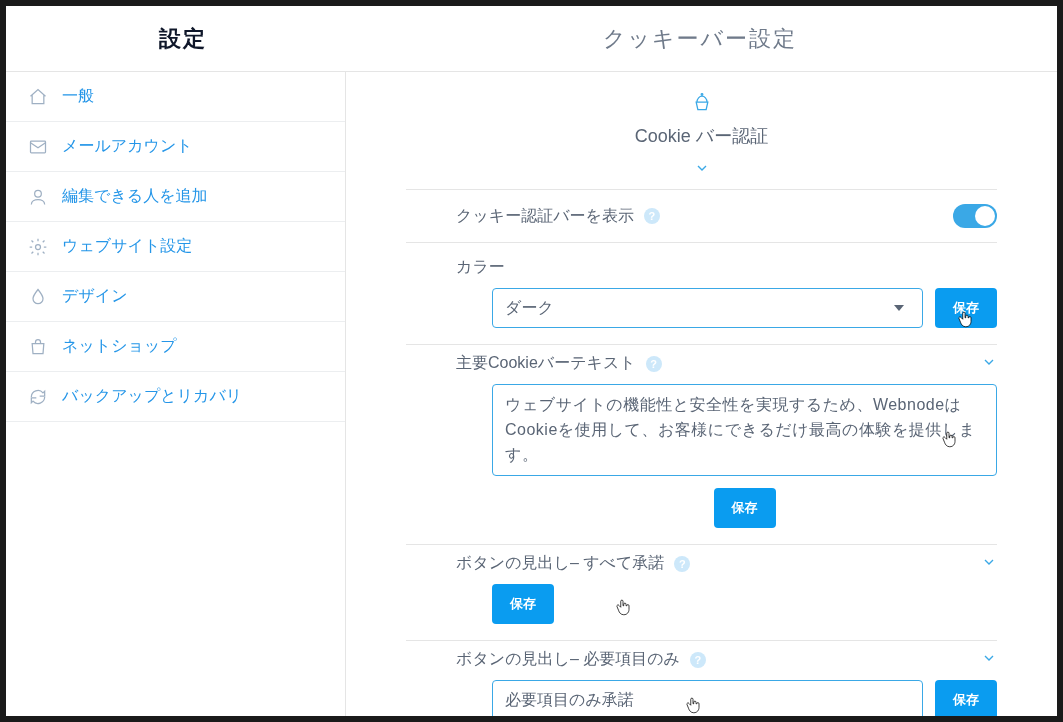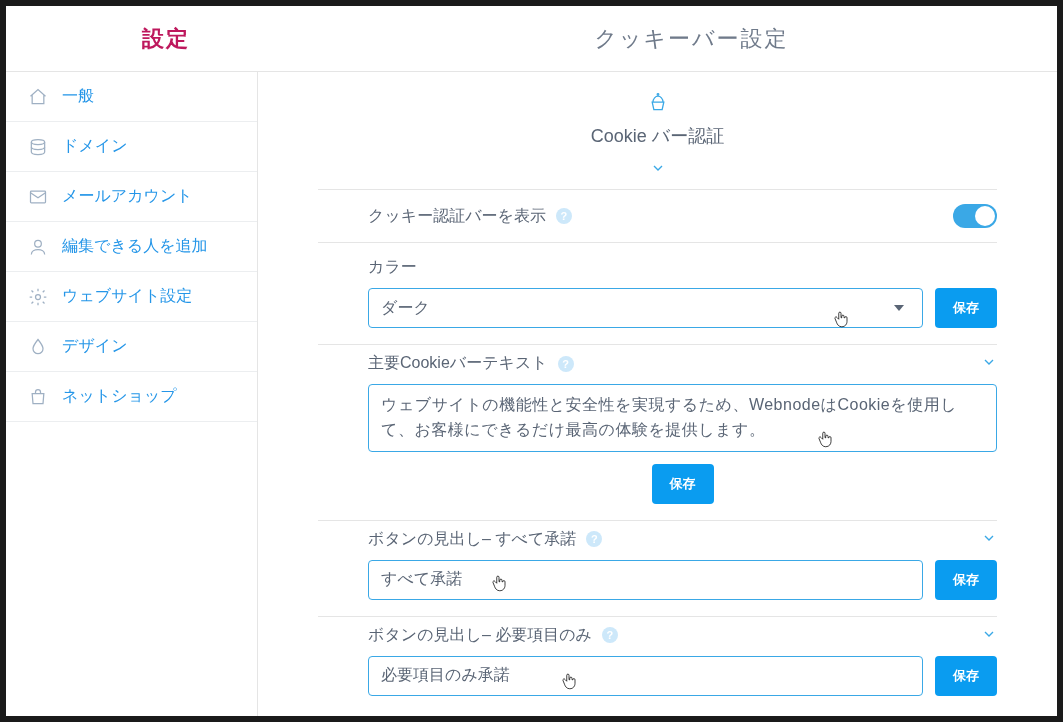--- a/index.html
+++ b/index.html
@@ -26,40 +26,41 @@
     height: 66px;
     border-bottom: 1px solid #e5e5e5;
   }
   .header-left {
     width: 320px;
     display: flex;
     align-items: center;
     justify-content: center;
     font-size: 22px;
     font-weight: 600;
-    color: #be185d;
+    color: #0f172a;
     letter-spacing: 2px;
+    margin-left: 17px;
   }
   .header-right {
     flex: 1;
     display: flex;
     align-items: center;
     justify-content: center;
     font-size: 22px;
     font-weight: 400;
     color: #6f7a8a;
     letter-spacing: 2px;
   }
   .body-row {
     flex: 1;
     display: flex;
     overflow: hidden;
   }
   .sidebar {
-    width: 252px;
+    width: 340px;
     border-right: 1px solid #e5e5e5;
     overflow-y: auto;
     font-family: Liberation Serif, serif;
   }
   .sidebar-item {
     display: flex;
     align-items: center;
     gap: 14px;
     padding: 0 22px;
     height: 50px;
@@ -162,20 +163,21 @@
     display: flex;
     align-items: center;
     gap: 10px;
     margin-bottom: 10px;
   }
   .field-block .field-label-row .flex-spacer { flex: 1; }
   .input-row {
     display: flex;
     align-items: stretch;
     gap: 12px;
+    margin-left: 36px;
   }
   .select-box, .text-input, .textarea-box {
     flex: 1;
     border: 1px solid #3aa8e6;
     border-radius: 4px;
     padding: 8px 12px;
     font-size: 16px;
     color: #5a6575;
     background: #fff;
     display: flex;
@@ -260,30 +262,20 @@
 
       <div class="sidebar-item">
         <span class="icon">
           <svg viewBox="0 0 24 24" stroke-width="1.5">
               <path d="M3 11l9-8 9 8M5 10v10h14V10"></path>
             </svg>
         </span>
         <span>一般</span>
       </div>
 
-      <div class="sidebar-item">
-        <span class="icon">
-          <svg viewBox="0 0 24 24" stroke-width="1.5">
-              <ellipse cx="12" cy="6" rx="8" ry="3"></ellipse>
-              <path d="M4 6v12c0 1.7 3.6 3 8 3s8-1.3 8-3V6"></path>
-              <path d="M4 12c0 1.7 3.6 3 8 3s8-1.3 8-3"></path>
-            </svg>
-        </span>
-        <span>ドメイン</span>
-      </div>
 
       <div class="sidebar-item">
         <span class="icon">
           <svg viewBox="0 0 24 24" stroke-width="1.5">
               <rect x="3" y="5" width="18" height="14" rx="1"></rect>
               <path d="M3 7l9 6 9-6"></path>
             </svg>
         </span>
         <span>メールアカウント</span>
       </div>
@@ -320,20 +312,29 @@
       <div class="sidebar-item">
         <span class="icon">
           <svg viewBox="0 0 24 24" stroke-width="1.5">
               <path d="M5 8h14l-1 12H6L5 8z"></path>
               <path d="M9 8V6a3 3 0 016 0v2"></path>
             </svg>
         </span>
         <span>ネットショップ</span>
       </div>
 
+      <div class="sidebar-item">
+        <span class="icon">
+          <svg viewBox="0 0 24 24" stroke-width="1.5">
+              <path d="M4 12a8 8 0 0114-5l2-2v6h-6"></path>
+              <path d="M20 12a8 8 0 01-14 5l-2 2v-6h6"></path>
+            </svg>
+        </span>
+        <span>バックアップとリカバリ</span>
+      </div>
 
 
     </div>
 
     <div class="main">
       <div class="content-wrap">
 
         <div class="section-header">
           <span class="sec-icon">
             <svg viewBox="0 0 24 24" stroke-width="1.5">
@@ -404,23 +405,20 @@
              <span class="field-label">ボタンの見出し– すべて承諾</span>
              <span class="help-dot">?</span>
              <span class="flex-spacer"></span>
              <span class="chev-down">
                <svg viewBox="0 0 24 24" width="16" height="16" stroke="#3aa8e6" fill="none" stroke-width="2">
                   <path d="M6 9l6 6 6-6"></path>
                 </svg>
              </span>
           </div>
           <div class="input-row" style="position:relative;">
-            <div class="text-input">
-              <span>すべて承諾</span>
-            </div>
             <button class="save-btn">保存</button>
             <span class="hand-cursor" style="left:122px; top:14px;">
               <svg viewBox="0 0 24 24">
                   <path fill="#fff" stroke="#000" stroke-width="1" d="M9 3a1.5 1.5 0 013 0v6h1V7a1.5 1.5 0 013 0v2h1a1.5 1.5 0 013 0v5c0 3-2 7-7 7-4 0-6-3-7-6l-2-5a1.5 1.5 0 012.7-1.3L9 11V3z"></path>
                 </svg>
             </span>
           </div>
         </div>
 
         <div class="field-block" style="border-bottom:none;">

